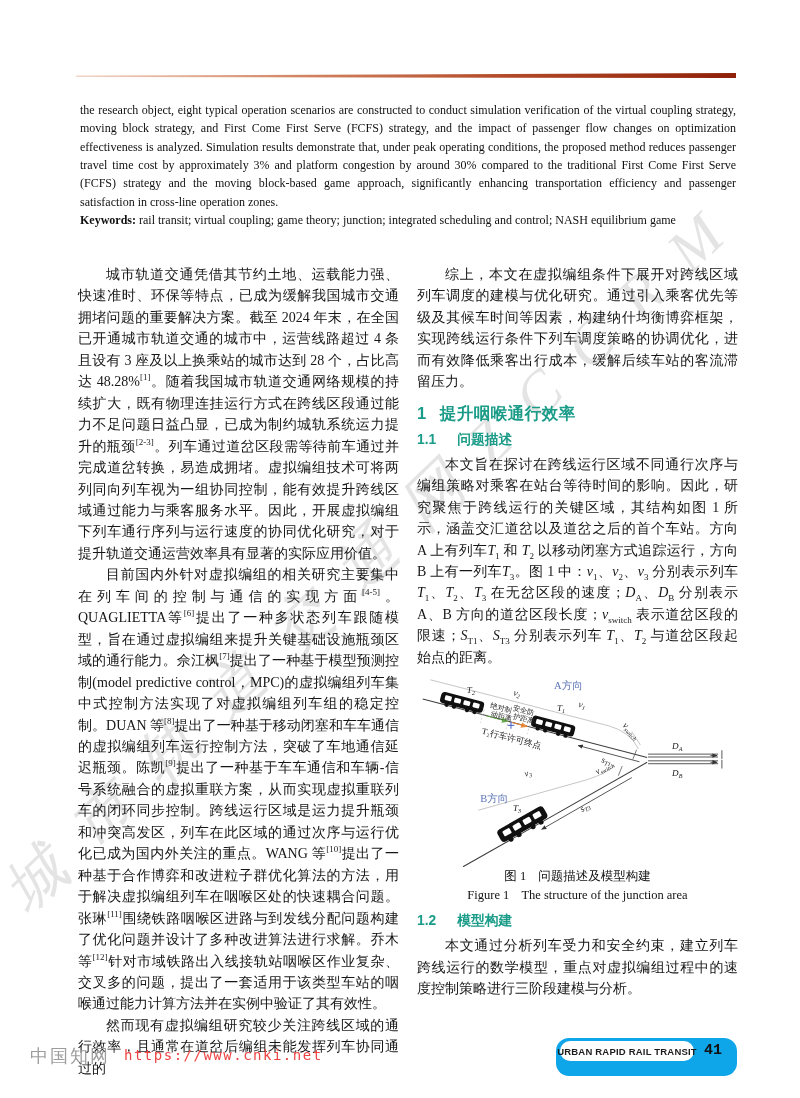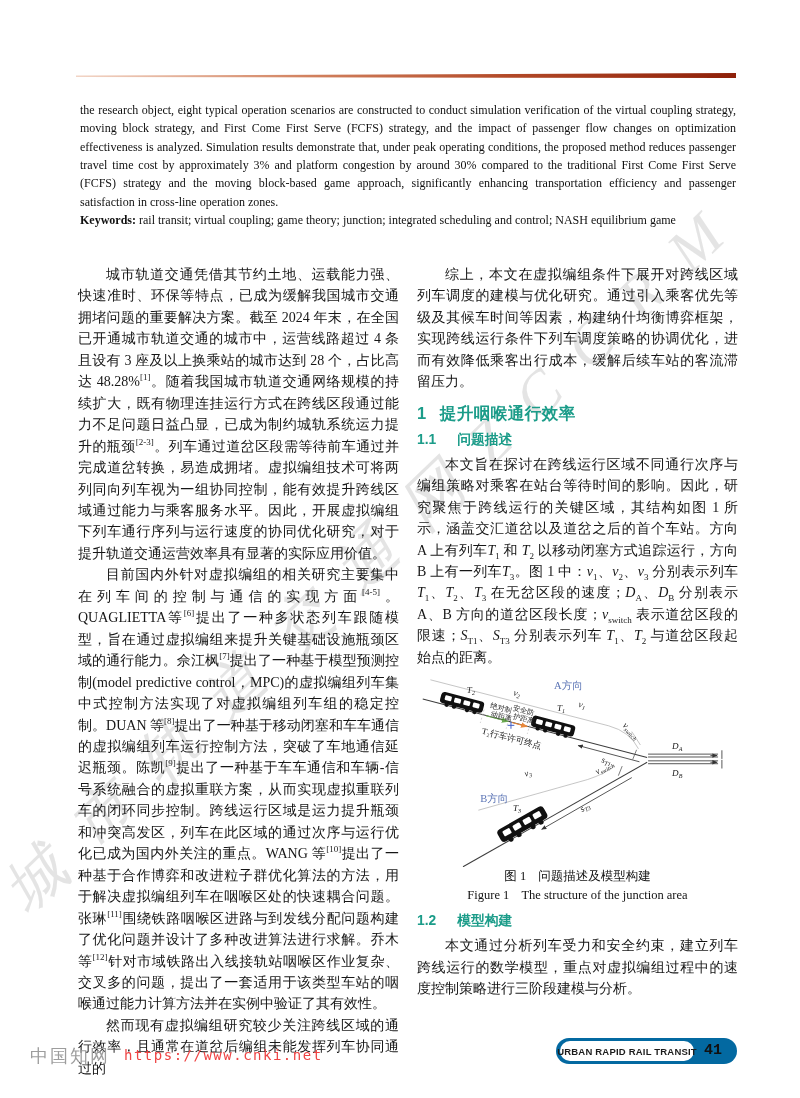--- a/index.html
+++ b/index.html
@@ -51,21 +51,21 @@
   .gl{stroke:#a9a9a9;stroke-width:.7;fill:none;}
   .dsh{stroke:#bdbdbd;stroke-width:.7;stroke-dasharray:2.2 2.2;}
   .it{font-family:"Liberation Serif","DejaVu Serif",serif;font-style:italic;
       font-size:9.5px;fill:#1a1a1a;}
   .sbt{font-size:6.3px;}
   .cjk{font-family:"Liberation Serif","DejaVu Serif",serif;font-size:7.6px;fill:#262626;}
   .ma{font-family:"Liberation Serif","DejaVu Serif",serif;font-size:9.2px;fill:#1a1a1a;}
   .dir{font-family:"Liberation Serif","DejaVu Serif",serif;font-size:11px;fill:#5b74b5;}
 
   
-  .badge{left:556px;top:1038px;width:181px;height:26px;background:#0369a1;border-radius:13px;}
+  .badge{left:556px;top:1038px;width:181px;height:38px;background:#0ea5e9;border-radius:13px;}
   .badge-inner{position:absolute;left:4px;top:3px;width:134px;height:20px;background:#fff;
       border-radius:10px;display:flex;align-items:center;justify-content:center;
       font-family:"Liberation Sans","DejaVu Sans",sans-serif;font-size:9.5px;font-weight:bold;
       color:#1c1c1c;letter-spacing:.2px;white-space:nowrap;}
   .badge-num{position:absolute;right:15px;top:4px;
       font-family:Liberation Mono, monospace;
       font-size:15px;font-weight:bold;color:#111;}
   .cnki-name{left:30px;top:1044px;font-size:18px;color:#9d9d9d;letter-spacing:2px;}
   .cnki-url{left:124px;top:1047px;font-family:"DejaVu Sans Mono","Liberation Mono",monospace;
       font-size:14px;color:#ef4444;letter-spacing:1.5px;}

